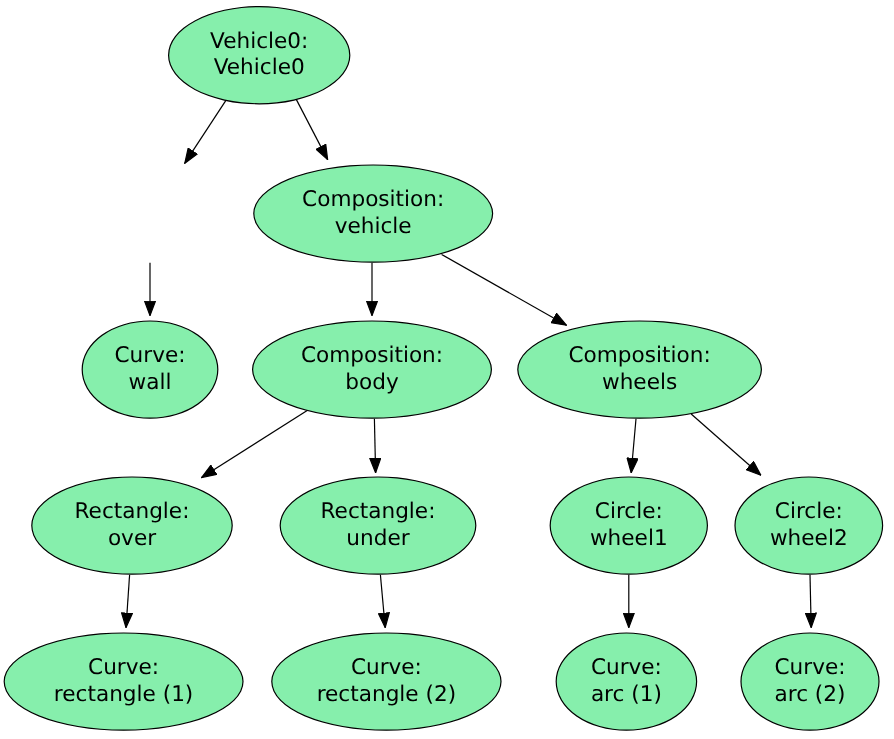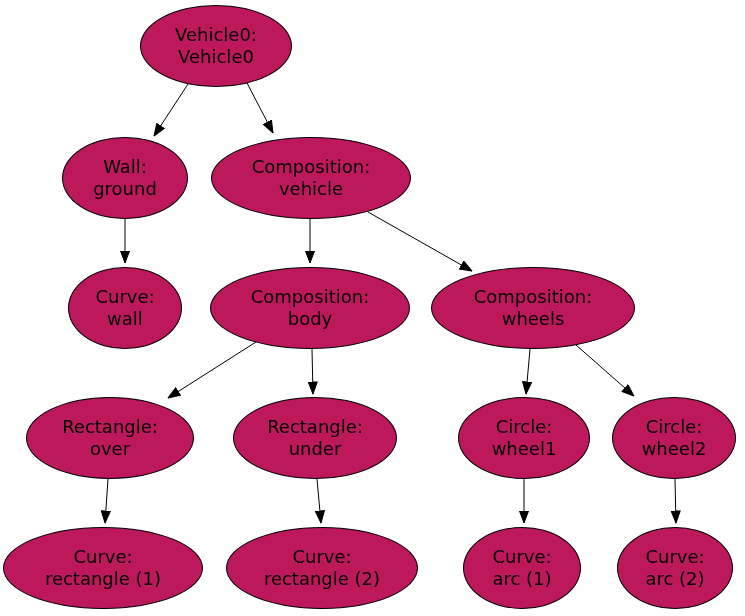--- a/index.html
+++ b/index.html
@@ -15,21 +15,21 @@
     position: absolute;
     left: 0; top: 0;
     width: 745px; height: 616px;
     pointer-events: none;
   }
   .node {
     position: absolute;
     box-sizing: border-box;
     border: 1px solid #000000;
     border-radius: 50%;
-    background: #be185d;
+    background: #86efac;
     display: flex;
     align-items: center;
     justify-content: center;
     text-align: center;
     white-space: pre-line;
     font-size: 18px;
     line-height: 22px;
     color: #000000;
   }
 </style>
@@ -56,22 +56,20 @@
       <line x1="576" y1="345" x2="634" y2="396" marker-end="url(#arrow)"></line>
       <line x1="108" y1="479" x2="105" y2="523" marker-end="url(#arrow)"></line>
       <line x1="317" y1="479" x2="321" y2="523" marker-end="url(#arrow)"></line>
       <line x1="524" y1="479" x2="524" y2="523" marker-end="url(#arrow)"></line>
       <line x1="675" y1="479" x2="676" y2="523" marker-end="url(#arrow)"></line>
     </g>
   </svg>
 
   <div class="node" style="left:140px; top:5px;   width:152px; height:82px;">Vehicle0:
 Vehicle0</div>
-  <div class="node" style="left:62px;  top:137px; width:126px; height:82px;">Wall:
-ground</div>
   <div class="node" style="left:211px; top:137px; width:200px; height:82px;">Composition:
 vehicle</div>
   <div class="node" style="left:68px;  top:267px; width:114px; height:82px;">Curve:
 wall</div>
   <div class="node" style="left:210px; top:267px; width:200px; height:82px;">Composition:
 body</div>
   <div class="node" style="left:431px; top:267px; width:204px; height:82px;">Composition:
 wheels</div>
   <div class="node" style="left:26px;  top:397px; width:168px; height:82px;">Rectangle:
 over</div>

